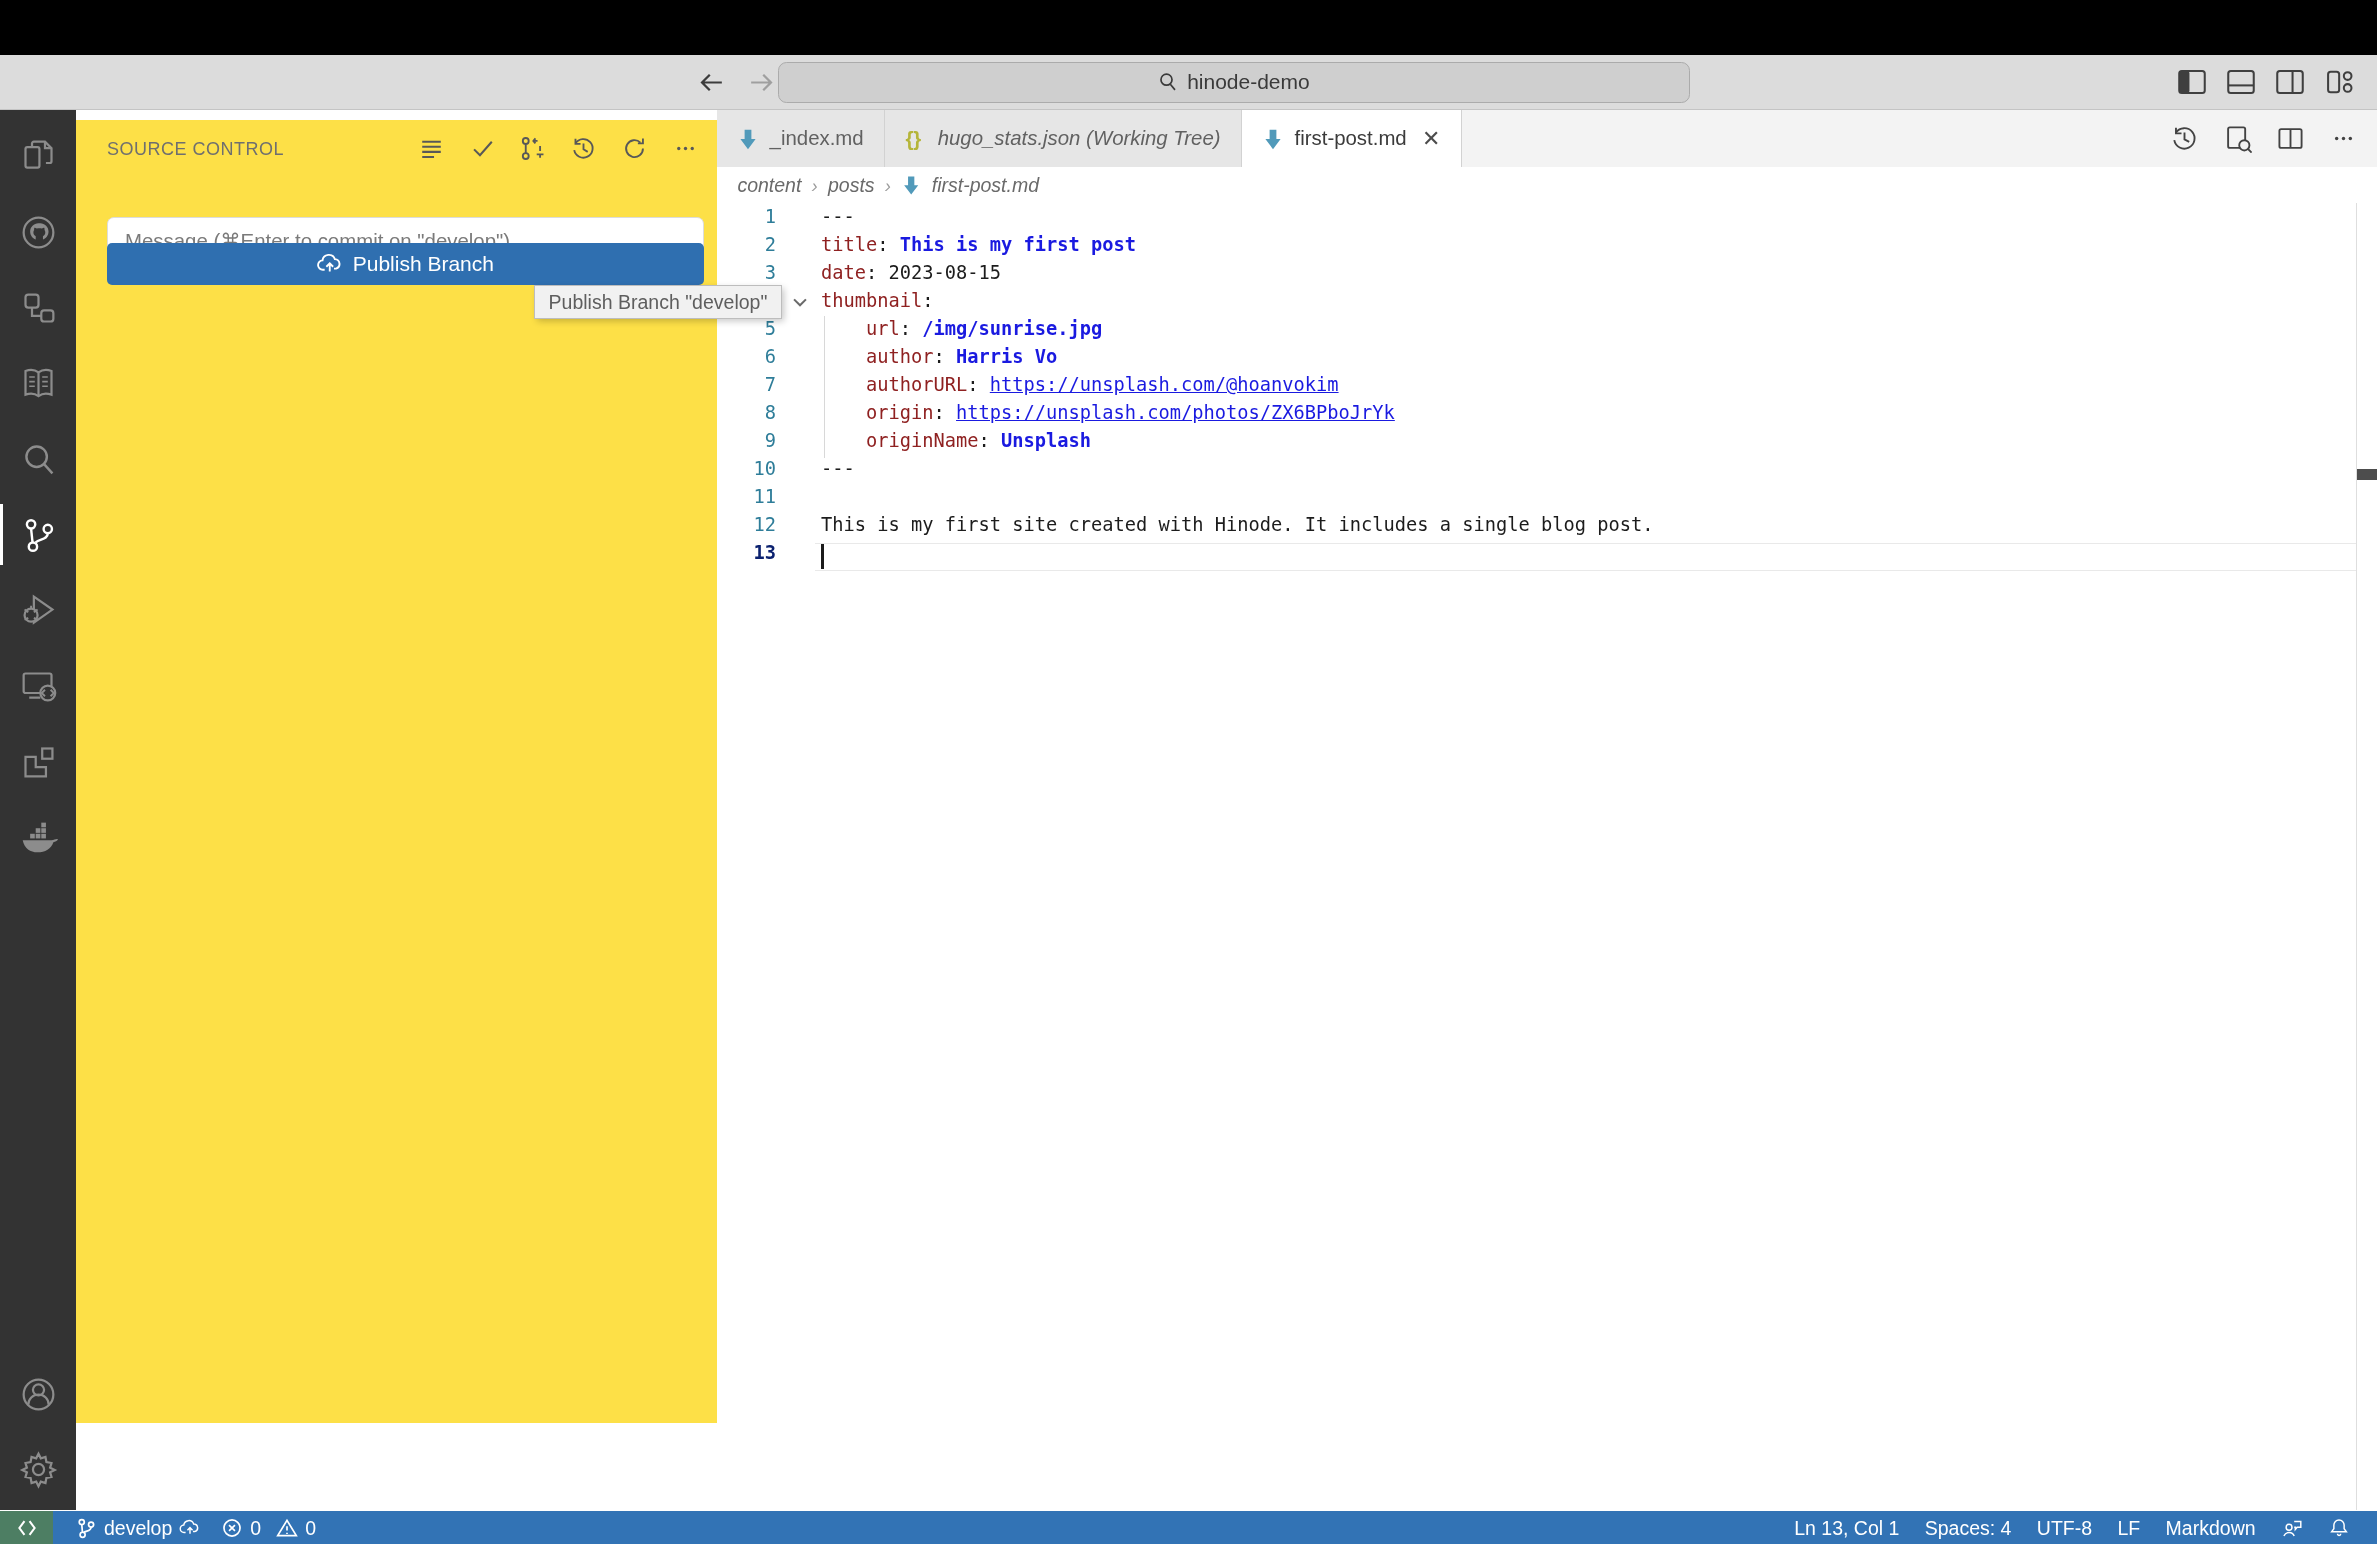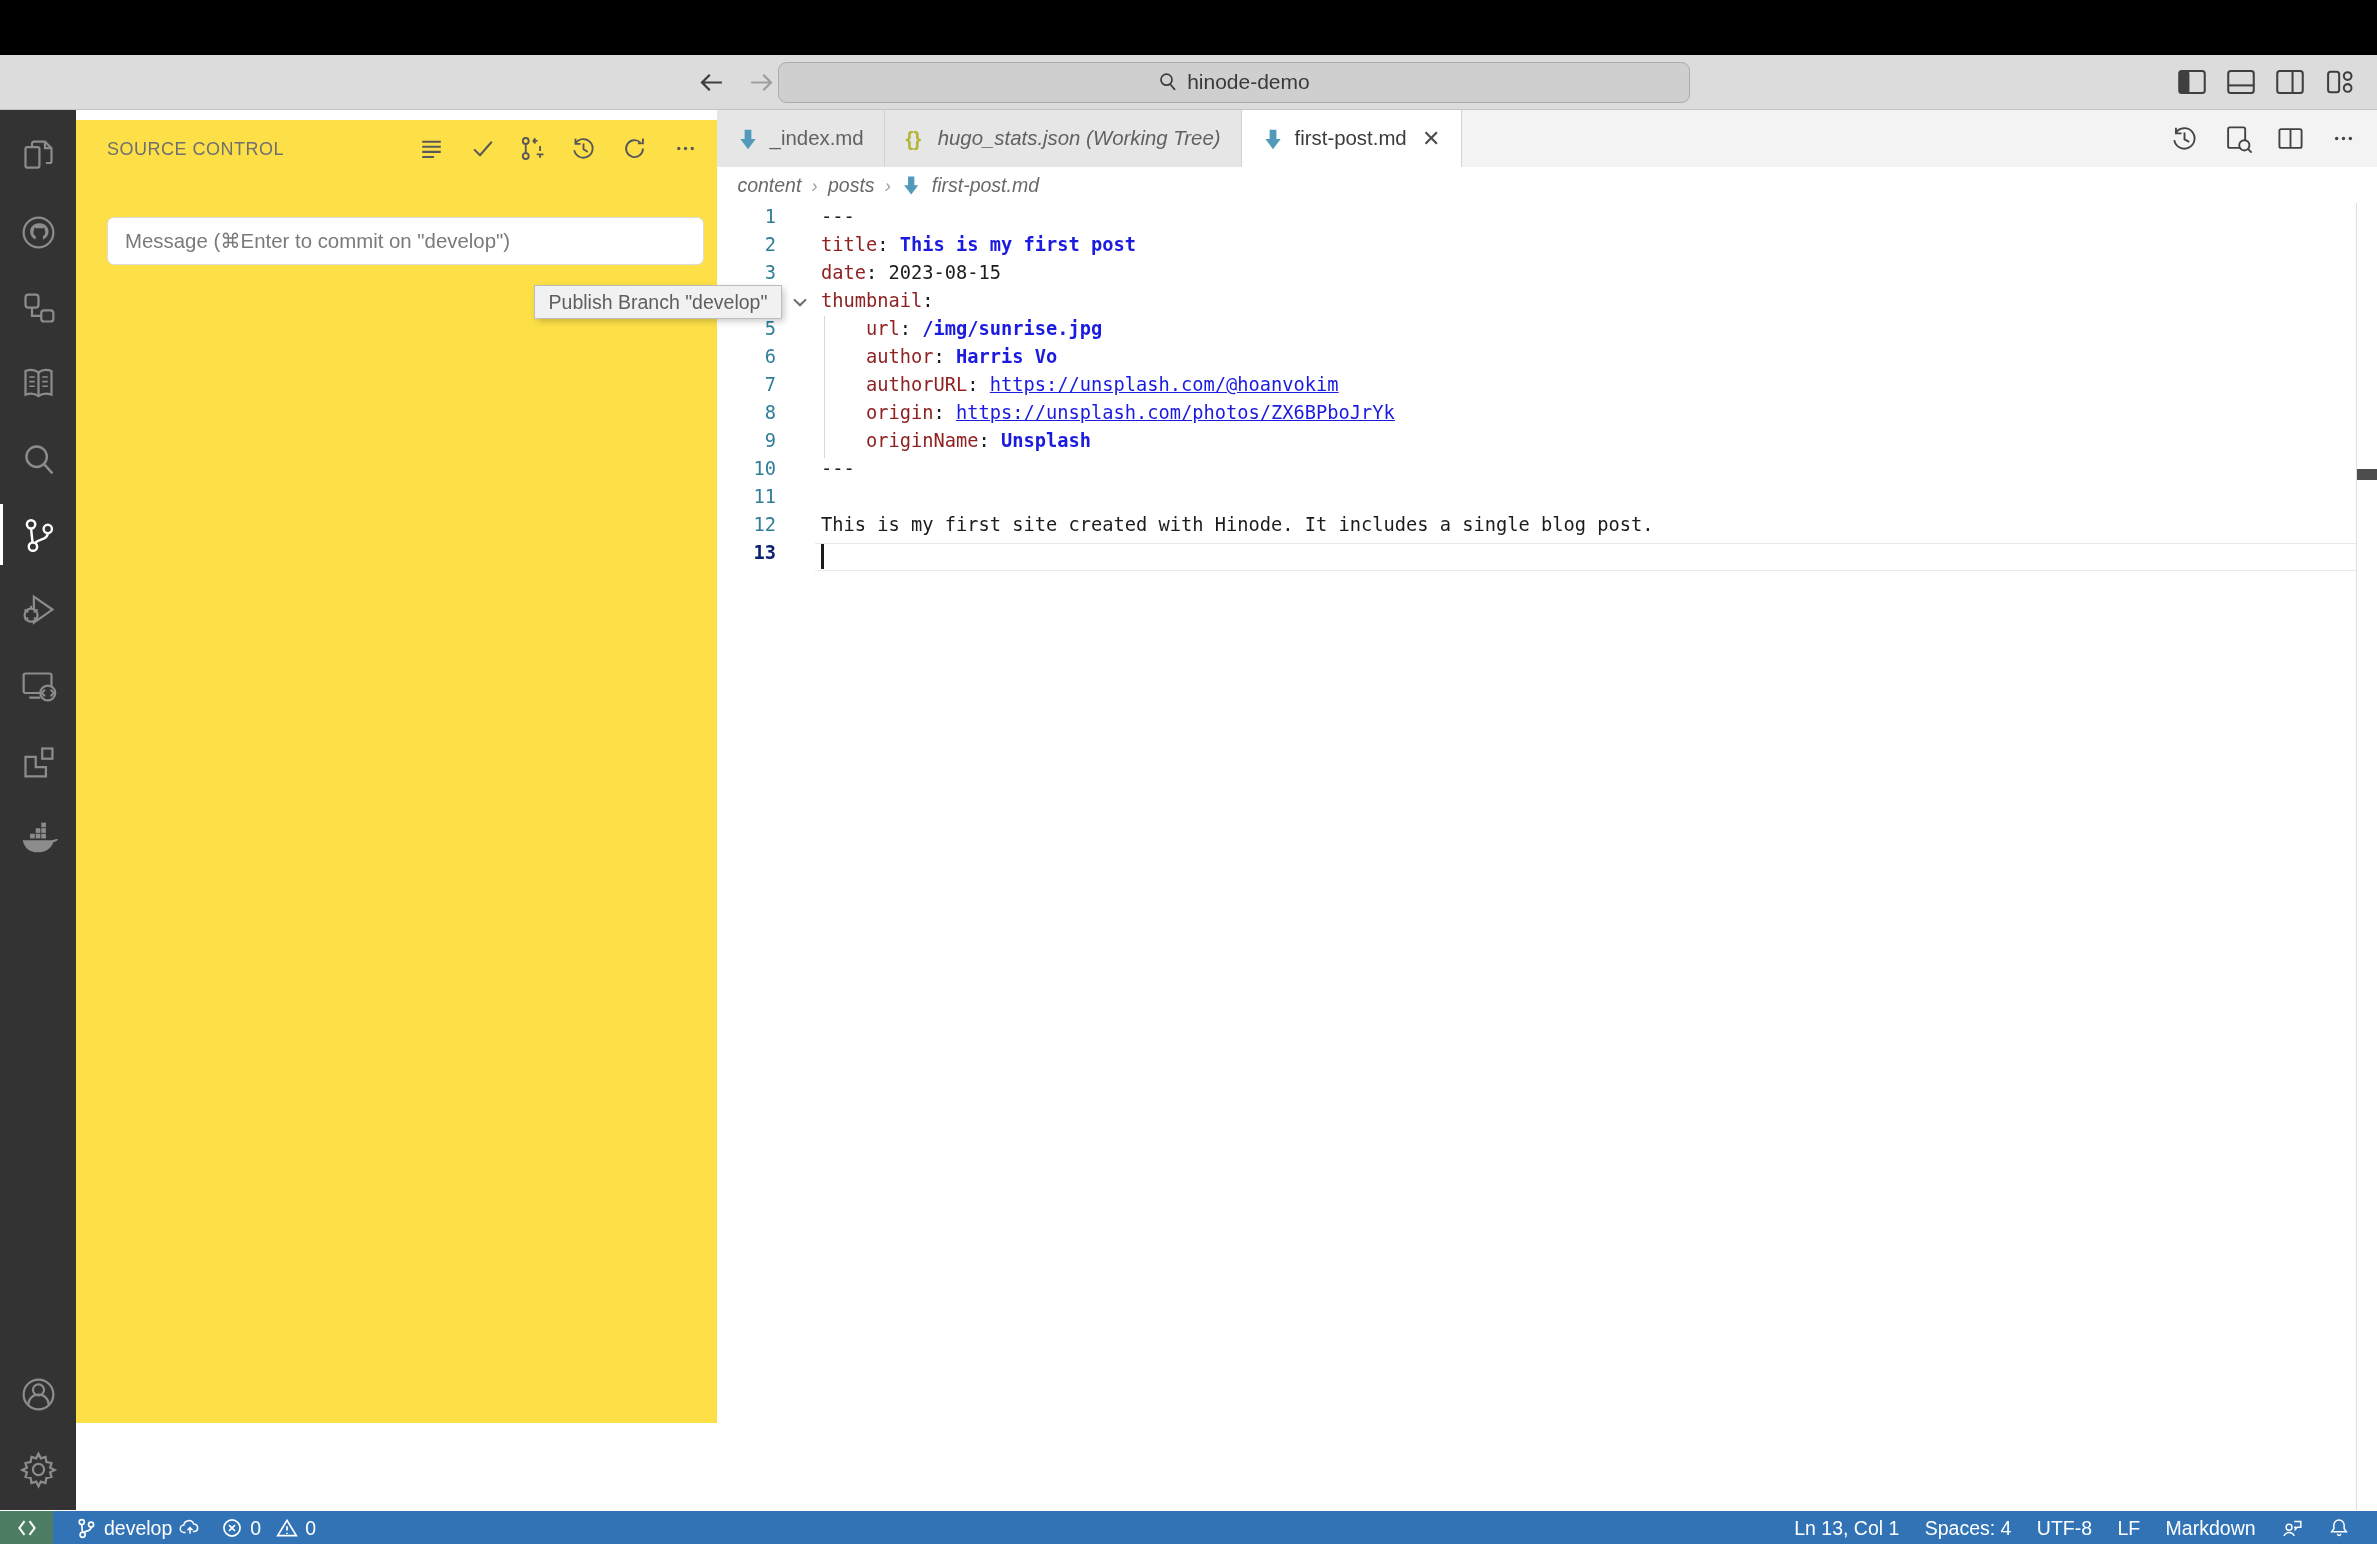--- a/index.html
+++ b/index.html
@@ -261,20 +261,27 @@
         </span>
       <span class="sa">
           <svg viewBox="0 0 32 32" fill="currentColor">
             <circle cx="8" cy="16" r="2"></circle>
             <circle cx="16" cy="16" r="2"></circle>
             <circle cx="24" cy="16" r="2"></circle>
           </svg>
         </span>
     </div>
     <input id="commit-input" class="abs" type="text" placeholder="Message (⌘Enter to commit on &quot;develop&quot;)" style="">
+    <button id="publish-btn" class="abs">
+      <svg viewBox="0 0 30 30" fill="none" stroke="currentColor" stroke-width="2.2">
+          <path d="M9 22 h-2 a5.5 5.5 0 0 1 -.5-11 7.5 7.5 0 0 1 14.5-1.5 5.8 5.8 0 0 1 1.5 11.3 h-2.5"></path>
+          <path d="M15 24 v-9 M11 18.5 L15 14.5 l4 4"></path>
+        </svg>
+      <span>Publish Branch</span>
+    </button>
   </div>
 
   <div id="tooltip" class="abs">Publish Branch "develop"</div>
 
   <div id="editorgroup" class="abs">
     <div id="tabs" class="abs">
       <div class="tab">
         <svg class="ticon" viewBox="0 0 26 26">
             <path fill="#519aba" d="M13 25 L4 13 h5 V2 h8 v11 h5 z"></path>
           </svg>

